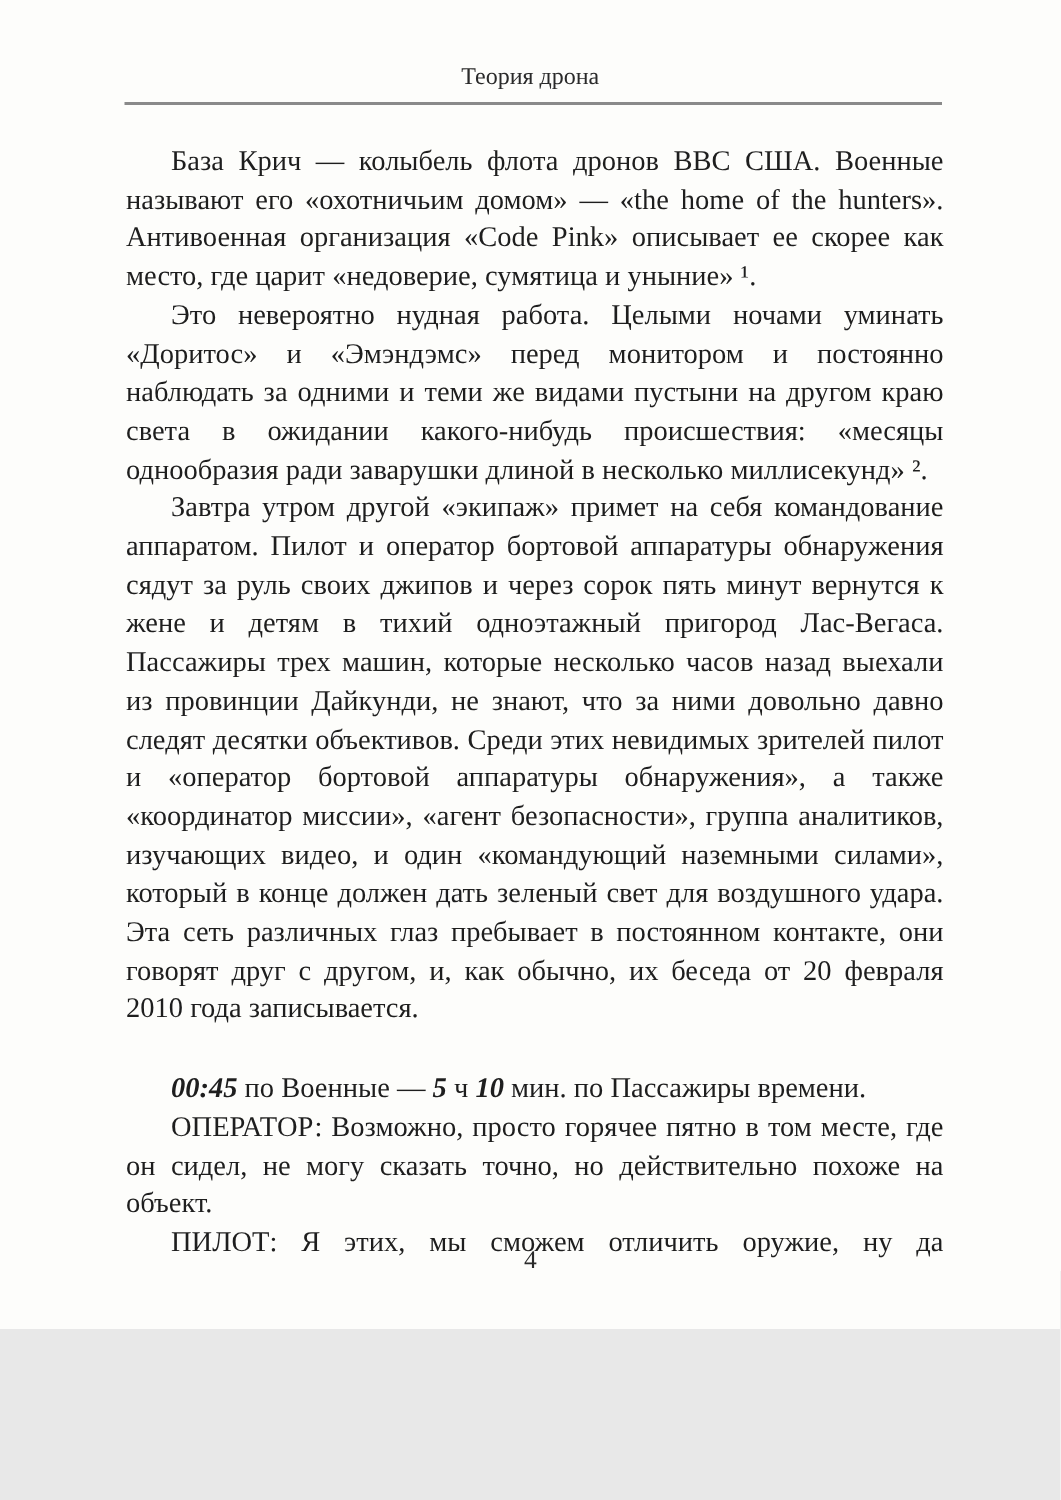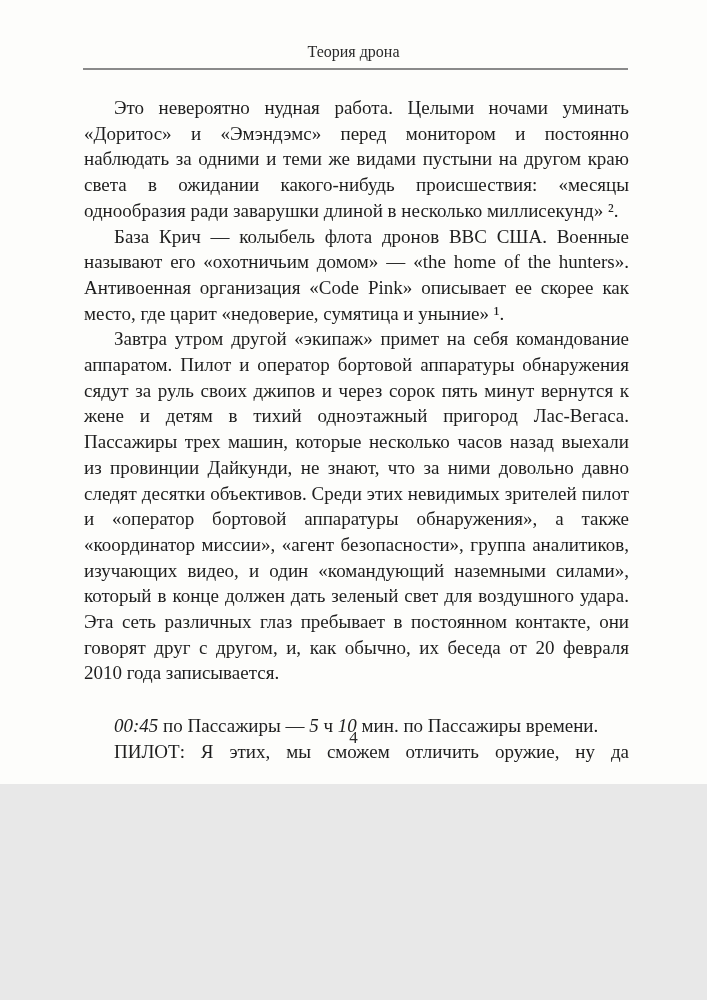--- a/index.html
+++ b/index.html
@@ -3,21 +3,21 @@
 <meta charset="utf-8">
 <style>
   html, body {
     margin: 0;
     padding: 0;
     background: #e8e8e8;
   }
   .page {
     position: relative;
     width: 707px;
-    height: 784px;
+    height: 886px;
     margin: 0 auto;
     background: #fdfdfb;
     color: #1e1e1e;
     font-family: "Liberation Serif", serif;
     box-sizing: border-box;
     overflow: hidden;
   }
   .running-head {
     padding-top: 43px;
     text-align: center;
@@ -40,20 +40,21 @@
   .body-text p {
     margin: 0;
     padding: 0;
     text-indent: 30px;
   }
   .transcript {
     margin-top: 27px;
   }
   .num-it {
     font-style: italic;
+    font-weight: bold;
   }
   .justify-last {
     text-align-last: justify;
   }
   .page-number {
     position: absolute;
     bottom: 36px;
     left: 0;
     width: 100%;
     text-align: center;
@@ -65,31 +66,32 @@
 <body>
 
 <div class="page">
 
   <div class="running-head">Теория дрона</div>
 
   <hr class="head-rule">
 
   <div class="body-text">
 
+    <p>База Крич — колыбель флота дронов ВВС США. Военные называют его «охотничьим домом» — «the home of the hunters». Антивоенная организация «Code Pink» описывает ее скорее как место, где царит «недоверие, сумятица и уныние» ¹.</p>
+
     <p>Это невероятно нудная работа. Целыми ночами уминать «Доритос» и «Эмэндэмс» перед монитором и постоянно наблюдать за одними и теми же видами пустыни на другом краю света в ожидании какого-нибудь происшествия: «месяцы однообразия ради заварушки длиной в несколько миллисекунд» ².</p>
-
-    <p>База Крич — колыбель флота дронов ВВС США. Военные называют его «охотничьим домом» — «the home of the hunters». Антивоенная организация «Code Pink» описывает ее скорее как место, где царит «недоверие, сумятица и уныние» ¹.</p>
 
     <p>Завтра утром другой «экипаж» примет на себя командование аппаратом. Пилот и оператор бортовой аппаратуры обнаружения сядут за руль своих джипов и через сорок пять минут вернутся к жене и детям в тихий одноэтажный пригород Лас-Вегаса. Пассажиры трех машин, которые несколько часов назад выехали из провинции Дайкунди, не знают, что за ними довольно давно следят десятки объективов. Среди этих невидимых зрителей пилот и «оператор бортовой аппаратуры обнаружения», а также «координатор миссии», «агент безопасности», группа аналитиков, изучающих видео, и один «командующий наземными силами», который в конце должен дать зеленый свет для воздушного удара. Эта сеть различных глаз пребывает в постоянном контакте, они говорят друг с другом, и, как обычно, их беседа от 20 февраля 2010 года записывается.</p>
 
     <section class="transcript">
 
-      <p><span class="num-it">00:45</span><span> по Пассажиры — </span><span class="num-it">5</span><span> ч </span><span class="num-it">10</span><span> мин. по Пассажиры времени.</span></p>
+      <p><span class="num-it">00:45</span><span> по Военные — </span><span class="num-it">5</span><span> ч </span><span class="num-it">10</span><span> мин. по Пассажиры времени.</span></p>
 
 
+      <p>ОПЕРАТОР: Возможно, просто горячее пятно в том месте, где он сидел, не могу сказать точно, но действительно похоже на объект.</p>
 
       <p class="justify-last">ПИЛОТ: Я этих, мы сможем отличить оружие, ну да</p>
 
     </section>
 
   </div>
 
   <div class="page-number">4</div>
 
 </div>

